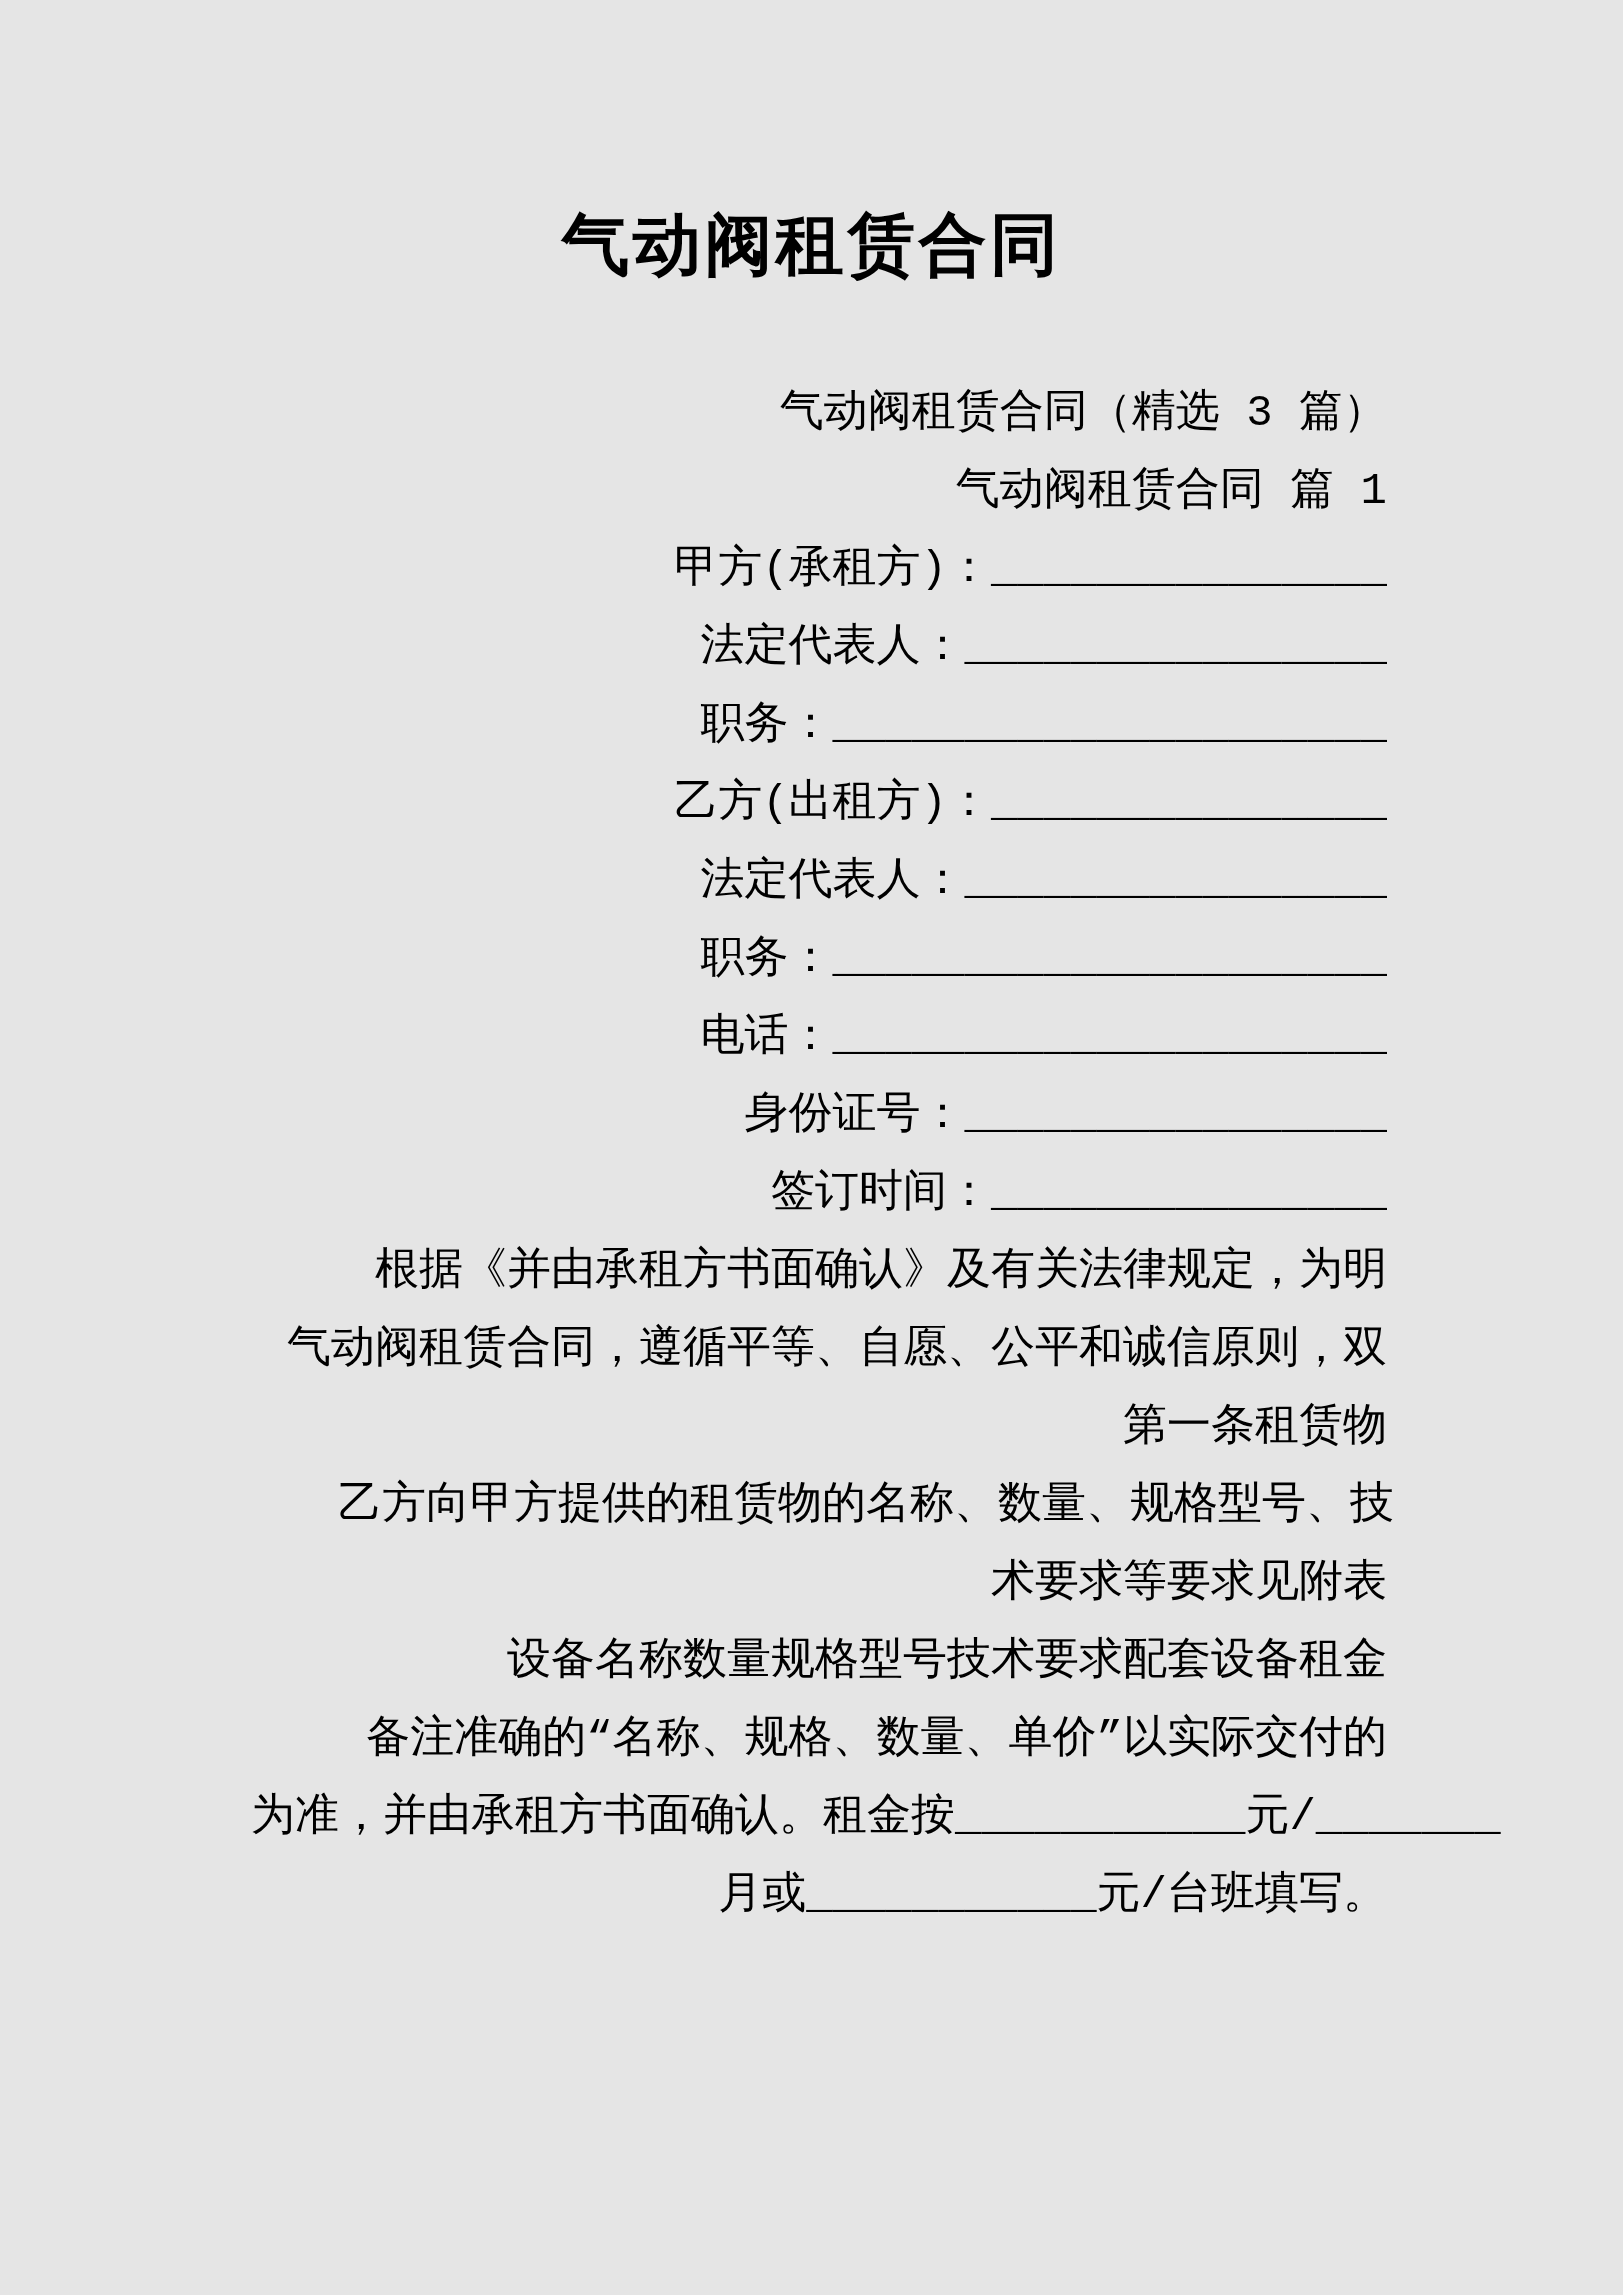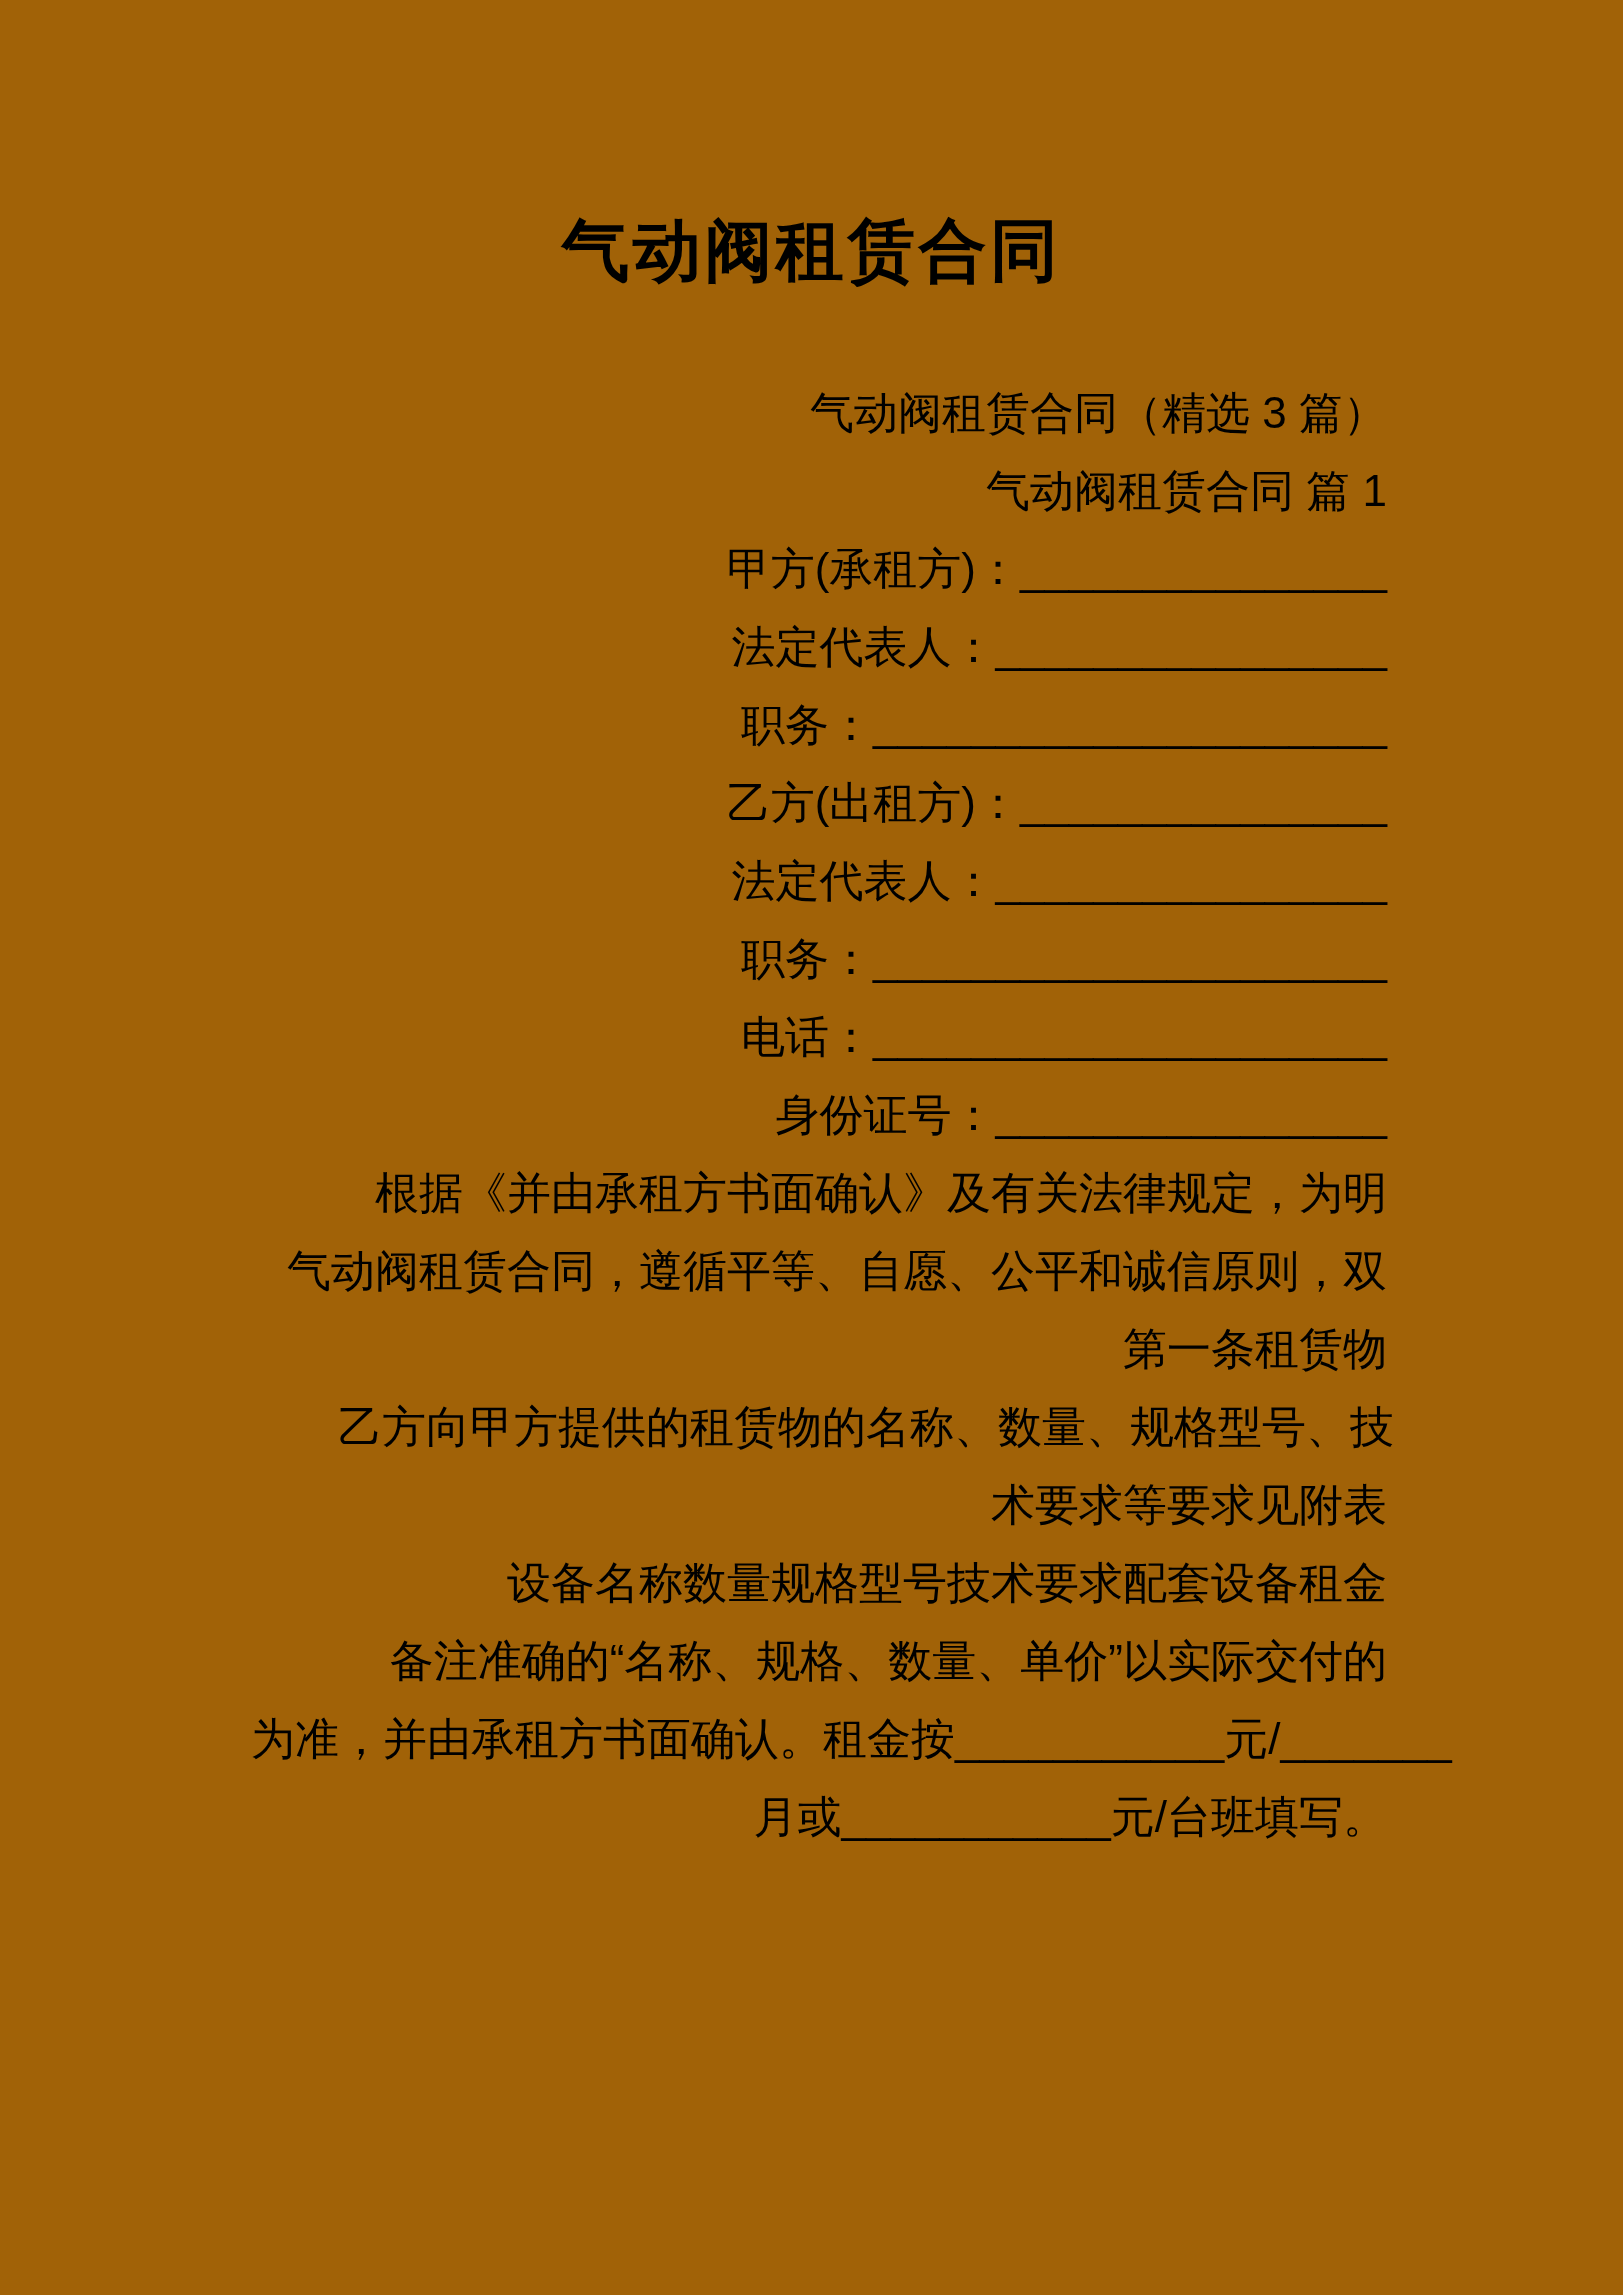--- a/index.html
+++ b/index.html
@@ -4,24 +4,24 @@
 <style>
   html, body {
     margin: 0;
     padding: 0;
     background: #ffffff;
   }
   .page {
     position: relative;
     width: 1623px;
     height: 2295px;
-    background: #a16207;
+    background: #e5e5e5;
     color: #000000;
     overflow: hidden;
-    font-family: Liberation Sans, sans-serif;
+    font-family: Liberation Mono, monospace;
     box-sizing: border-box;
   }
   .doc-title {
     margin: 216px 0 0 0;
     text-align: center;
     font-size: 68px;
     line-height: 68px;
     font-weight: bold;
     letter-spacing: 3.4px;
     white-space: nowrap;
@@ -52,20 +52,21 @@
     <div class="line indent">气动阀租赁合同（精选 3 篇）</div>
     <div class="line indent">气动阀租赁合同 篇 1</div>
     <div class="line indent">甲方(承租方)：_______________</div>
     <div class="line indent">法定代表人：________________</div>
     <div class="line indent">职务：_____________________</div>
     <div class="line indent">乙方(出租方)：_______________</div>
     <div class="line indent">法定代表人：________________</div>
     <div class="line indent">职务：_____________________</div>
     <div class="line indent">电话：_____________________</div>
     <div class="line indent">身份证号：________________</div>
+    <div class="line indent">签订时间：_______________</div>
     <div class="line indent">根据《并由承租方书面确认》及有关法律规定，为明</div>
     <div class="line">气动阀租赁合同，遵循平等、自愿、公平和诚信原则，双</div>
     <div class="line indent">第一条租赁物</div>
     <div class="line indent">乙方向甲方提供的租赁物的名称、数量、规格型号、技</div>
     <div class="line">术要求等要求见附表</div>
     <div class="line indent">设备名称数量规格型号技术要求配套设备租金</div>
     <div class="line indent">备注准确的“名称、规格、数量、单价”以实际交付的</div>
     <div class="line">为准，并由承租方书面确认。租金按___________元/_______</div>
     <div class="line">月或___________元/台班填写。</div>
   </div>

